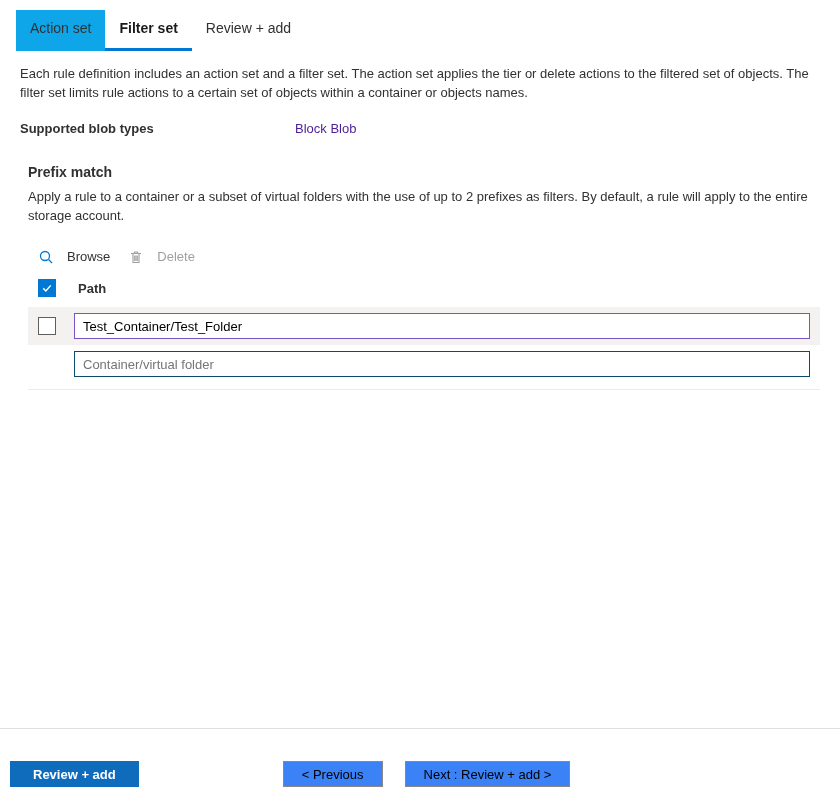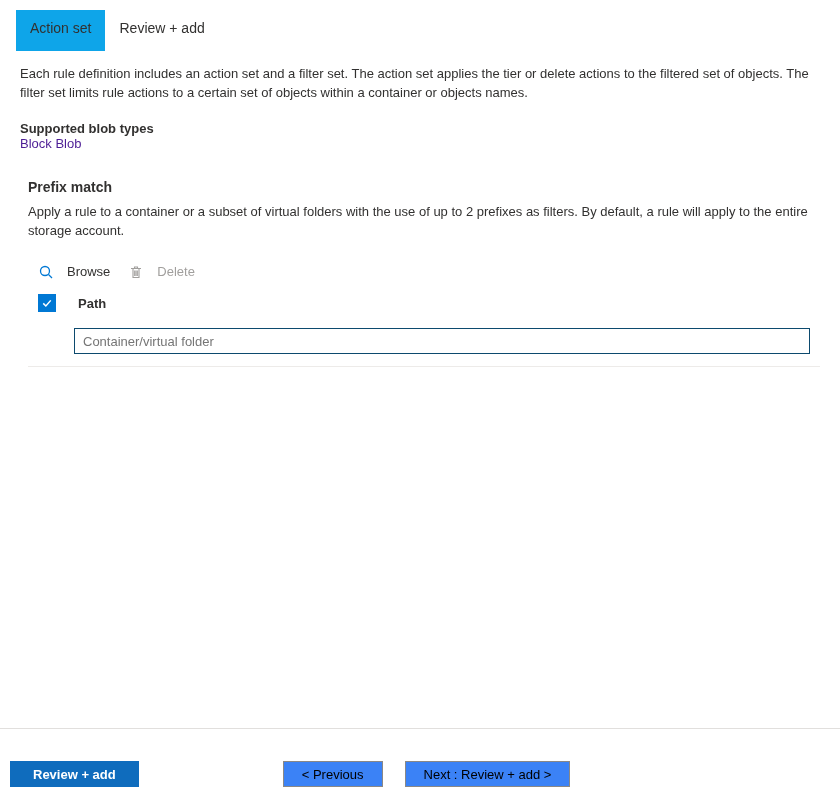--- a/index.html
+++ b/index.html
@@ -34,21 +34,20 @@
     }
     .description {
       padding: 14px 20px 0 20px;
       font-size: 13px;
       line-height: 1.45;
       color: #323130;
     }
     .kv-row {
       display: flex;
       padding: 18px 20px 0 20px;
-      flex-direction: column;
     }
     .kv-label {
       font-weight: 600;
       width: 275px;
     }
     .kv-value {
       color: #4c1d95;
     }
     .section {
       padding: 28px 20px 0 28px;
@@ -161,20 +160,21 @@
       font-weight: 600;
       padding: 0 22px;
     }
     .footer-spacer { width: 100px; }
   </style>
 </head>
 <body>
 
 <div class="tabs">
   <div class="tab inactive1">Action set</div>
+  <div class="tab active">Filter set</div>
   <div class="tab">Review + add</div>
 </div>
 
 <div class="description">Each rule definition includes an action set and a filter set. The action set applies the tier or delete actions to the filtered set of objects. The filter set limits rule actions to a certain set of objects within a container or objects names.</div>
 
 <div class="kv-row">
   <div class="kv-label">Supported blob types</div>
   <div class="kv-value">Block Blob</div>
 </div>
 
@@ -207,20 +207,26 @@
 
   <div class="header-row">
     <span class="checkbox checked">
       <svg viewBox="0 0 16 16" width="12" height="12" fill="none" stroke="#ffffff" stroke-width="2">
         <polyline points="3,8.5 6.5,12 13,4.5"></polyline>
       </svg>
     </span>
     <span class="col-header">Path</span>
   </div>
 
+  <div class="row selected-bg">
+    <span class="checkbox">
+      
+    </span>
+    <input class="text-input focus" value="Test_Container/Test_Folder" style="">
+  </div>
 
   <div class="row">
     <span style="width:18px;"></span>
     <input class="text-input" placeholder="Container/virtual folder" style="">
   </div>
 
   <hr class="list-divider">
 </div>
 
 <div class="footer">

